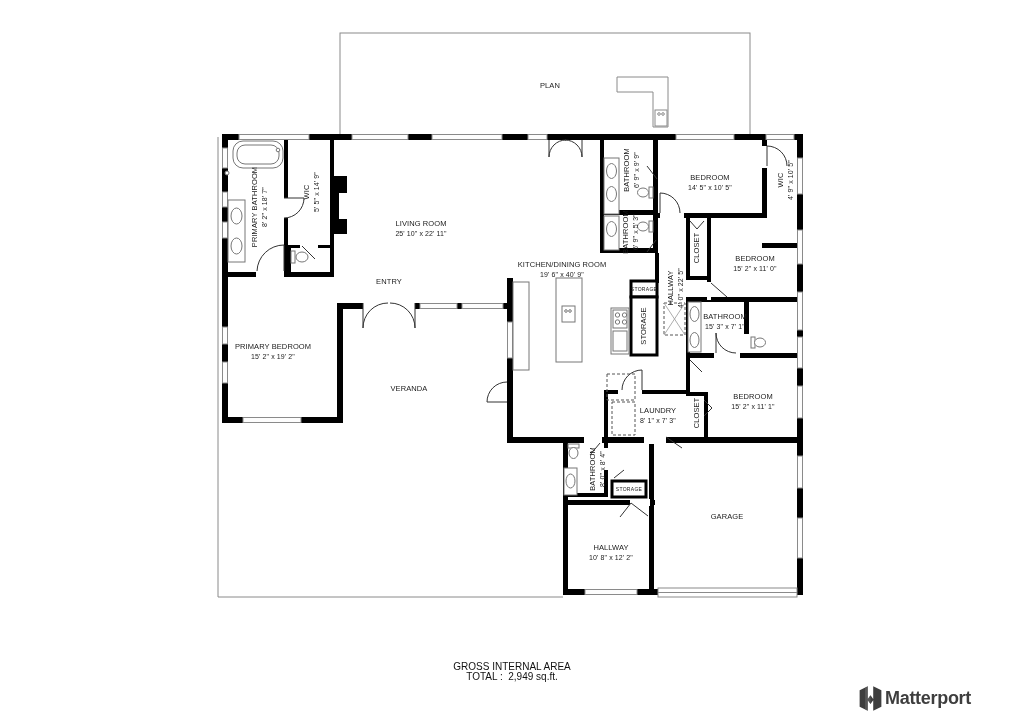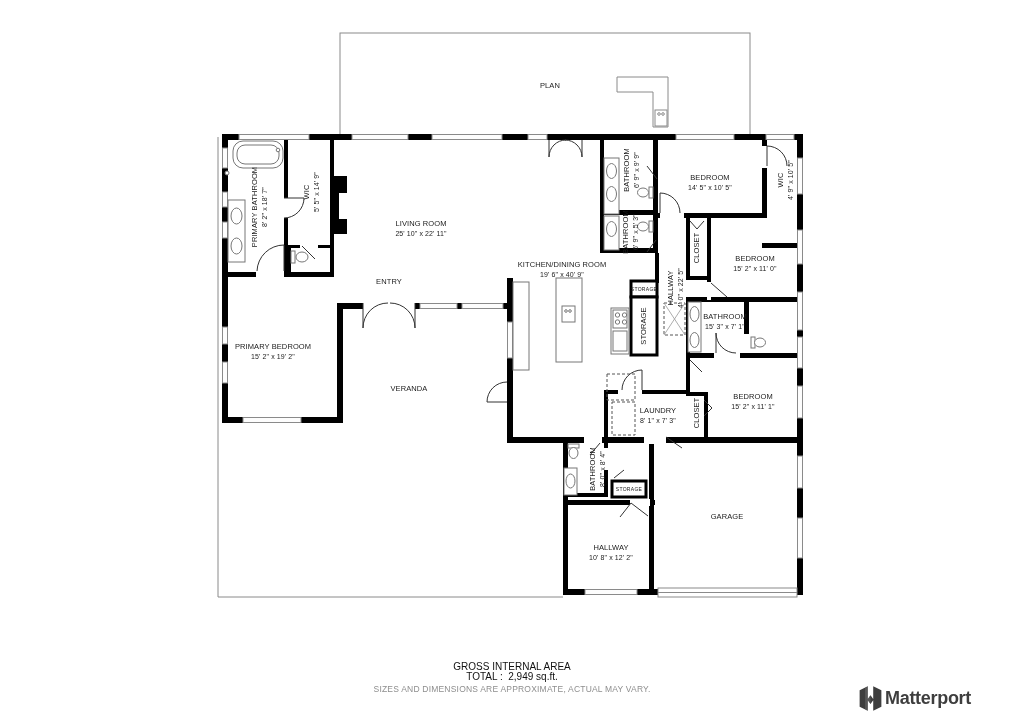--- a/index.html
+++ b/index.html
@@ -319,21 +319,20 @@
     </div>
 
   <div class="lbl" style="left:727px;top:517px">
     <span class="nm">GARAGE</span>
     </div>
 
 
   <div class="footer">
     <div>GROSS INTERNAL AREA</div>
     <div>TOTAL :  2,949 sq.ft.</div>
-    <div class="disclaimer">SIZES AND DIMENSIONS ARE APPROXIMATE, ACTUAL MAY VARY.</div>
   </div>
 
   <div class="logo">
     <svg width="29" height="29" viewBox="0 0 32 32">
       <path fill="#3e3e3e" d="M4 7 L13 2.5 L13 16.5 L16 12.5 L19 16.5 L19 2.5 L28 7 L28 25 L19 29.5 L19 18 L16 22 L13 18 L13 29.5 L4 25 Z"></path>
       <path fill="#6b6b6b" d="M13 2.5 L13 16.5 L16 12.5 L16 22 L13 18 L13 29.5 L10 28 L10 4 Z" opacity="0.55"></path>
     </svg>
     <span class="logo-text">Matterport</span>
   </div>
 

